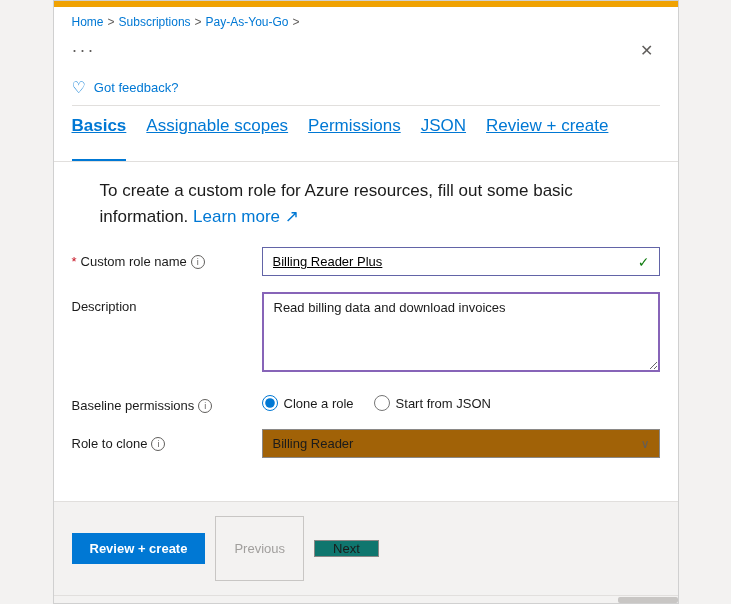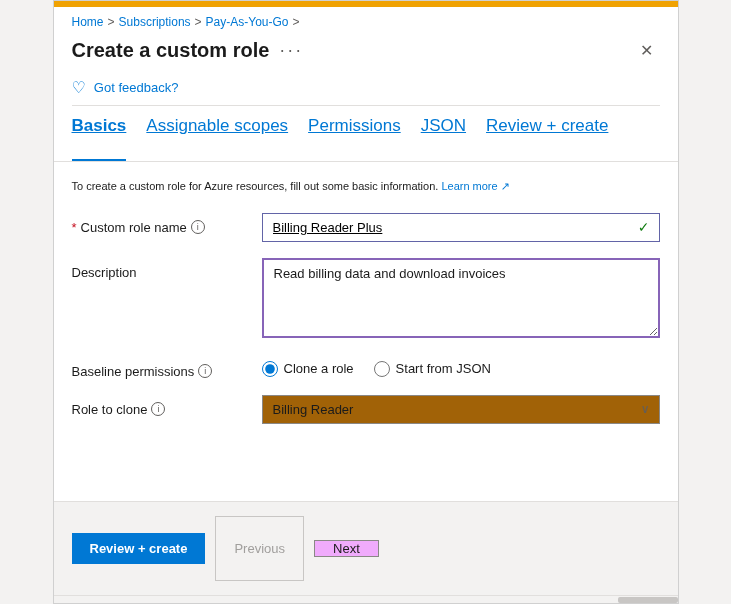--- a/index.html
+++ b/index.html
@@ -122,24 +122,25 @@
       background: #e1dfdd;
       margin: 0 0;
       flex-shrink: 0;
     }
     .content {
       flex: 1;
       padding: 16px 18px 10px 18px;
       overflow-y: auto;
     }
     .info-text {
-      font-size: 11px;
+      font-size: 17px;
       color: #1b1b1b;
       margin-bottom: 18px;
       line-height: 1.5;
+      margin-left: 28px;
     }
     .info-text a {
       color: #0078d4;
       text-decoration: none;
     }
     .form-row {
       display: flex;
       align-items: flex-start;
       margin-bottom: 16px;
     }
@@ -270,21 +271,21 @@
       background: #0078d4;
       color: #fff;
       border: none;
       padding: 8px 18px;
       font-size: 13px;
       font-family: inherit;
       cursor: pointer;
       font-weight: 600;
     }
     .btn-secondary {
-      background: #f0abfc;
+      background: #0f766e;
       color: #1b1b1b;
       border: 1px solid #8a8886;
       padding: 0 18px;
       font-size: 13px;
       font-family: inherit;
       cursor: pointer;
     }
     .btn-disabled {
       background: #f3f2f1;
       color: #a19f9d;
@@ -321,21 +322,20 @@
     <span>Home</span>
     <span class="separator">&gt;</span>
     <span>Subscriptions</span>
     <span class="separator">&gt;</span>
     <span>Pay-As-You-Go</span>
     <span class="separator">&gt;</span>
   </div>
 
   <div class="header">
     <div class="header-left">
-      <span class="header-title">Create a custom role</span>
       <span class="header-dots">···</span>
     </div>
     <button class="close-btn">✕</button>
   </div>
 
   <div class="feedback-section">
     <span class="feedback-icon">♡</span>
     <span class="feedback-text">Got feedback?</span>
   </div>
 

